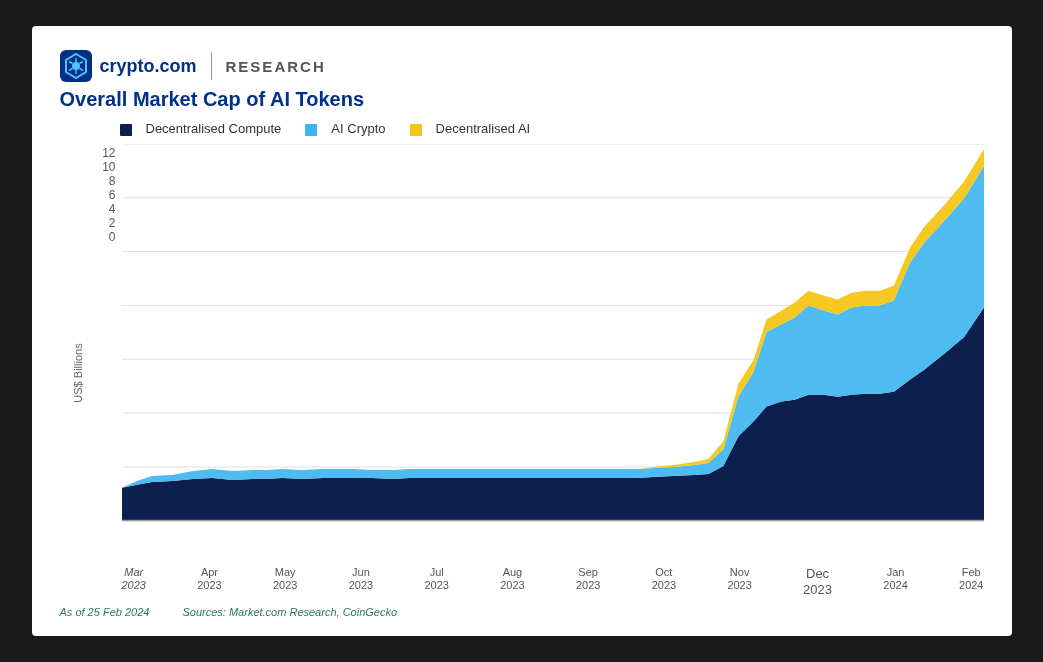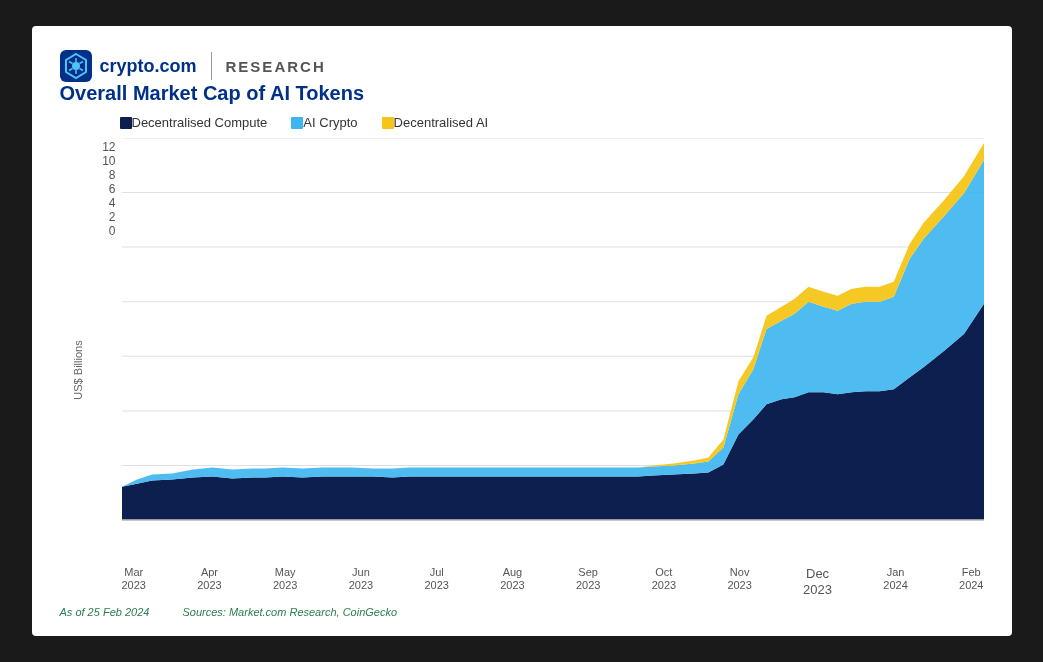--- a/index.html
+++ b/index.html
@@ -18,20 +18,21 @@
       height: 610px;
       border-radius: 4px;
       padding: 24px 28px 18px 28px;
       display: flex;
       flex-direction: column;
     }
     .header {
       display: flex;
       align-items: center;
       gap: 14px;
+      margin-bottom: 6px;
       text-align: center;
     }
     .logo-area {
       display: flex;
       align-items: center;
       gap: 8px;
     }
     .logo-icon {
       width: 32px;
       height: 32px;
@@ -60,22 +61,22 @@
       margin-bottom: 10px;
     }
     .legend {
       display: flex;
       gap: 24px;
       margin-bottom: 8px;
       margin-left: 60px;
     }
     .legend-item {
       display: flex;
-      align-items: center;
-      gap: 0;
+      align-items: flex-end;
+      gap: 14px;
       font-size: 13px;
       color: #333;
     }
     .legend-dot {
       width: 12px;
       height: 12px;
       border-radius: 1px;
     }
     .chart-area {
       flex: 1;
@@ -441,21 +442,21 @@
               30,335
               15,340
               0,347
             "></polygon>
 
           <line x1="0" y1="380" x2="860" y2="380" stroke="#999" stroke-width="1.5"></line>
         </svg>
 
         
         <div style="display:flex; width:100%; justify-content:space-between; margin-top:2px;">
-          <div style="text-align:center; font-size:11px; color:#555; line-height:1.2;">Mar<br>2023</div>
+          <div style="text-align:center; font-size:11px; color:#555; line-height:1.2;font-style:italic;">Mar<br>2023</div>
           <div style="text-align:center; font-size:11px; color:#555; line-height:1.2;">Apr<br>2023</div>
           <div style="text-align:center; font-size:11px; color:#555; line-height:1.2;">May<br>2023</div>
           <div style="text-align:center; font-size:11px; color:#555; line-height:1.2;">Jun<br>2023</div>
           <div style="text-align:center; font-size:11px; color:#555; line-height:1.2;">Jul<br>2023</div>
           <div style="text-align:center; font-size:11px; color:#555; line-height:1.2;">Aug<br>2023</div>
           <div style="text-align:center; font-size:11px; color:#555; line-height:1.2;">Sep<br>2023</div>
           <div style="text-align:center; font-size:11px; color:#555; line-height:1.2;">Oct<br>2023</div>
           <div style="text-align:center; font-size:11px; color:#555; line-height:1.2;">Nov<br>2023</div>
           <div style="text-align:center; font-size:13px; color:#555; line-height:1.2;">Dec<br>2023</div>
           <div style="text-align:center; font-size:11px; color:#555; line-height:1.2;">Jan<br>2024</div>

